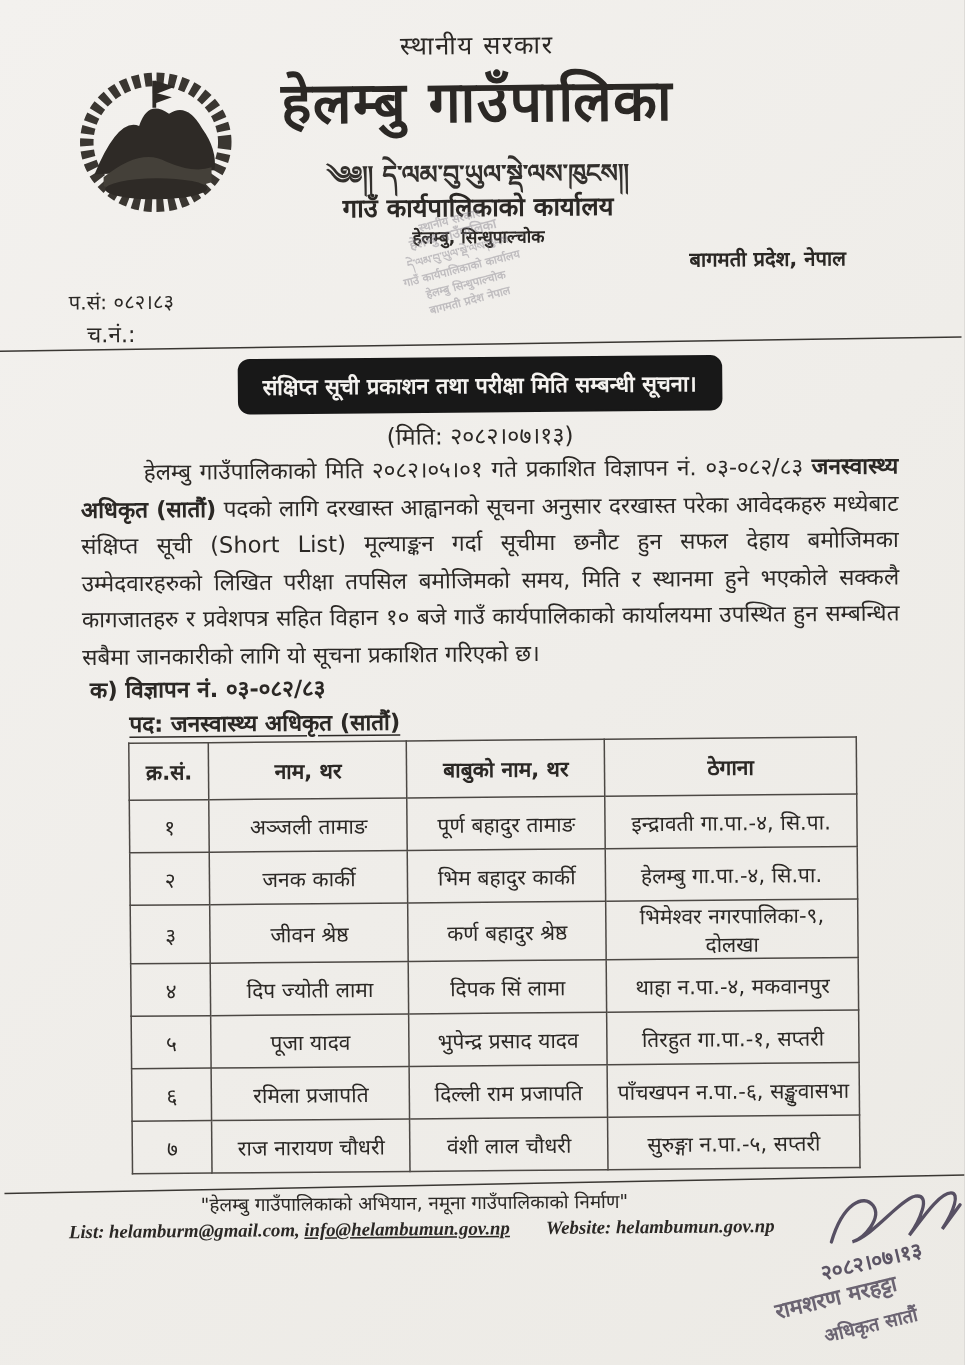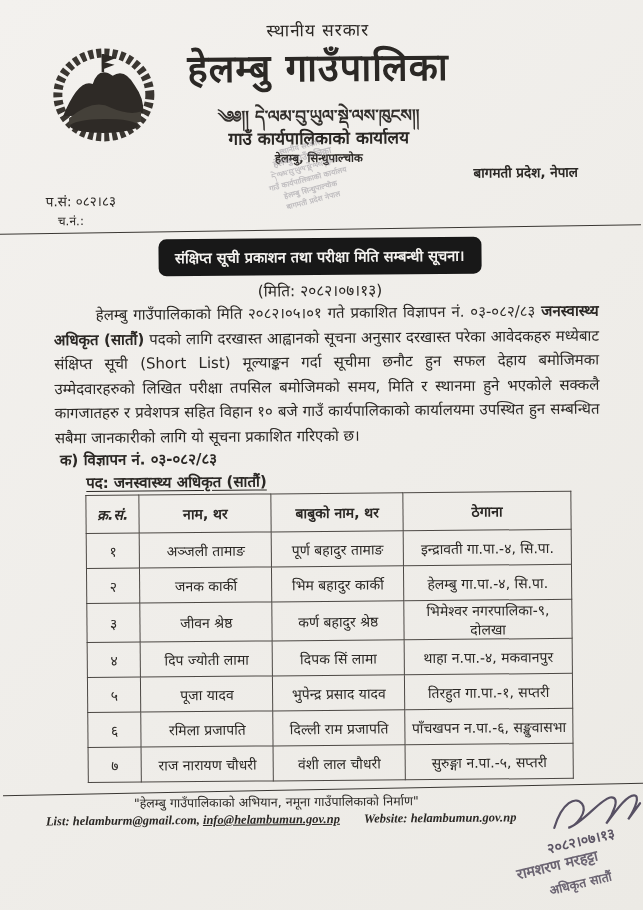--- a/index.html
+++ b/index.html
@@ -8,33 +8,33 @@
     background:linear-gradient(135deg,#f3f1ee 0%,#efede9 55%,#eceae5 100%);
     font-family:"DejaVu Sans",sans-serif;color:#2b2825;overflow:hidden;
   }
   .tilt{position:absolute;inset:0;transform:rotate(-0.5deg);}
   
   .hdr-line1{position:absolute;top:18px;left:0;width:100%;text-align:center;font-size:17px;letter-spacing:1px;}
   .hdr-title{position:absolute;top:40px;left:0;width:100%;text-align:center;font-size:38px;font-weight:bold;letter-spacing:1px;}
   .hdr-tibetan{position:absolute;top:97px;left:0;width:100%;text-align:center;font-size:17px;font-weight:bold;color:#33302d;}
   .hdr-office{position:absolute;top:126px;left:0;width:100%;text-align:center;font-size:17px;font-weight:bold;}
   .hdr-loc{position:absolute;top:150px;left:0;width:100%;text-align:center;font-size:11.5px;font-weight:bold;}
-  .hdr-prov{position:absolute;top:165px;left:476px;font-size:13.5px;font-weight:bold;}
+  .hdr-prov{position:absolute;top:165px;left:462px;font-size:13.5px;font-weight:bold;}
   
   .emblem{position:absolute;top:36px;left:52px;width:110px;height:110px;}
   
   .stamp-faint{
     position:absolute;top:140px;left:243px;width:140px;height:100px;
     transform:rotate(-14deg);opacity:.42;color:#7d7a85;text-align:center;
     font-size:7.5px;line-height:11px;font-weight:bold;pointer-events:none;
   }
   .stamp-faint .big{font-size:9px;}
   
   .ref-ps{position:absolute;top:190px;left:48px;font-size:13.5px;}
-  .ref-ch{position:absolute;top:210px;left:60px;font-size:12px;}
+  .ref-ch{position:absolute;top:210px;left:60px;font-size:15px;}
   .rule-top{position:absolute;top:229px;left:0;width:643px;border-top:1.6px solid #3a3733;transform:rotate(-0.35deg);}
   
   .banner{
     position:absolute;top:239px;left:50%;transform:translateX(-50%);
     background:#181818;color:#f4f2ef;font-size:14.5px;font-weight:bold;
     padding:7px 16px 8px;border-radius:7px;white-space:nowrap;
     box-shadow:0 0 0 1px #181818;
   }
   .date-line{position:absolute;top:279px;left:0;width:100%;text-align:center;font-size:15.5px;}
   
@@ -48,21 +48,21 @@
   
   table.shortlist{
     position:absolute;top:493px;left:85px;width:486px;
     border-collapse:collapse;font-size:14px;color:#2b2825;
   }
   table.shortlist th,table.shortlist td{
     border:1.4px solid #4c4844;text-align:center;padding:0 4px;
     height:34px;font-weight:normal;
   }
   table.shortlist th{font-weight:bold;height:37px;}
-  .col-sn{width:46px;font-style:italic;}.col-name{width:132px;}.col-father{width:132px;}.col-addr{width:168px;}
+  .col-sn{width:46px;}.col-name{width:132px;}.col-father{width:132px;}.col-addr{width:168px;}
   
   .rule-bottom{position:absolute;top:789px;left:0;width:643px;border-top:1.6px solid #3a3733;transform:rotate(-0.6deg);}
   .slogan{position:absolute;top:793px;left:0;width:85%;text-align:center;font-size:12.5px;}
   .contact{
     position:absolute;top:812px;left:38px;width:480px;
     font-family:"Liberation Serif",serif;font-style:italic;font-weight:bold;
     font-size:12.5px;text-align:center;white-space:nowrap;
   }
   .contact .lnk{text-decoration:underline;}
   .contact .gap{display:inline-block;width:18px;}

